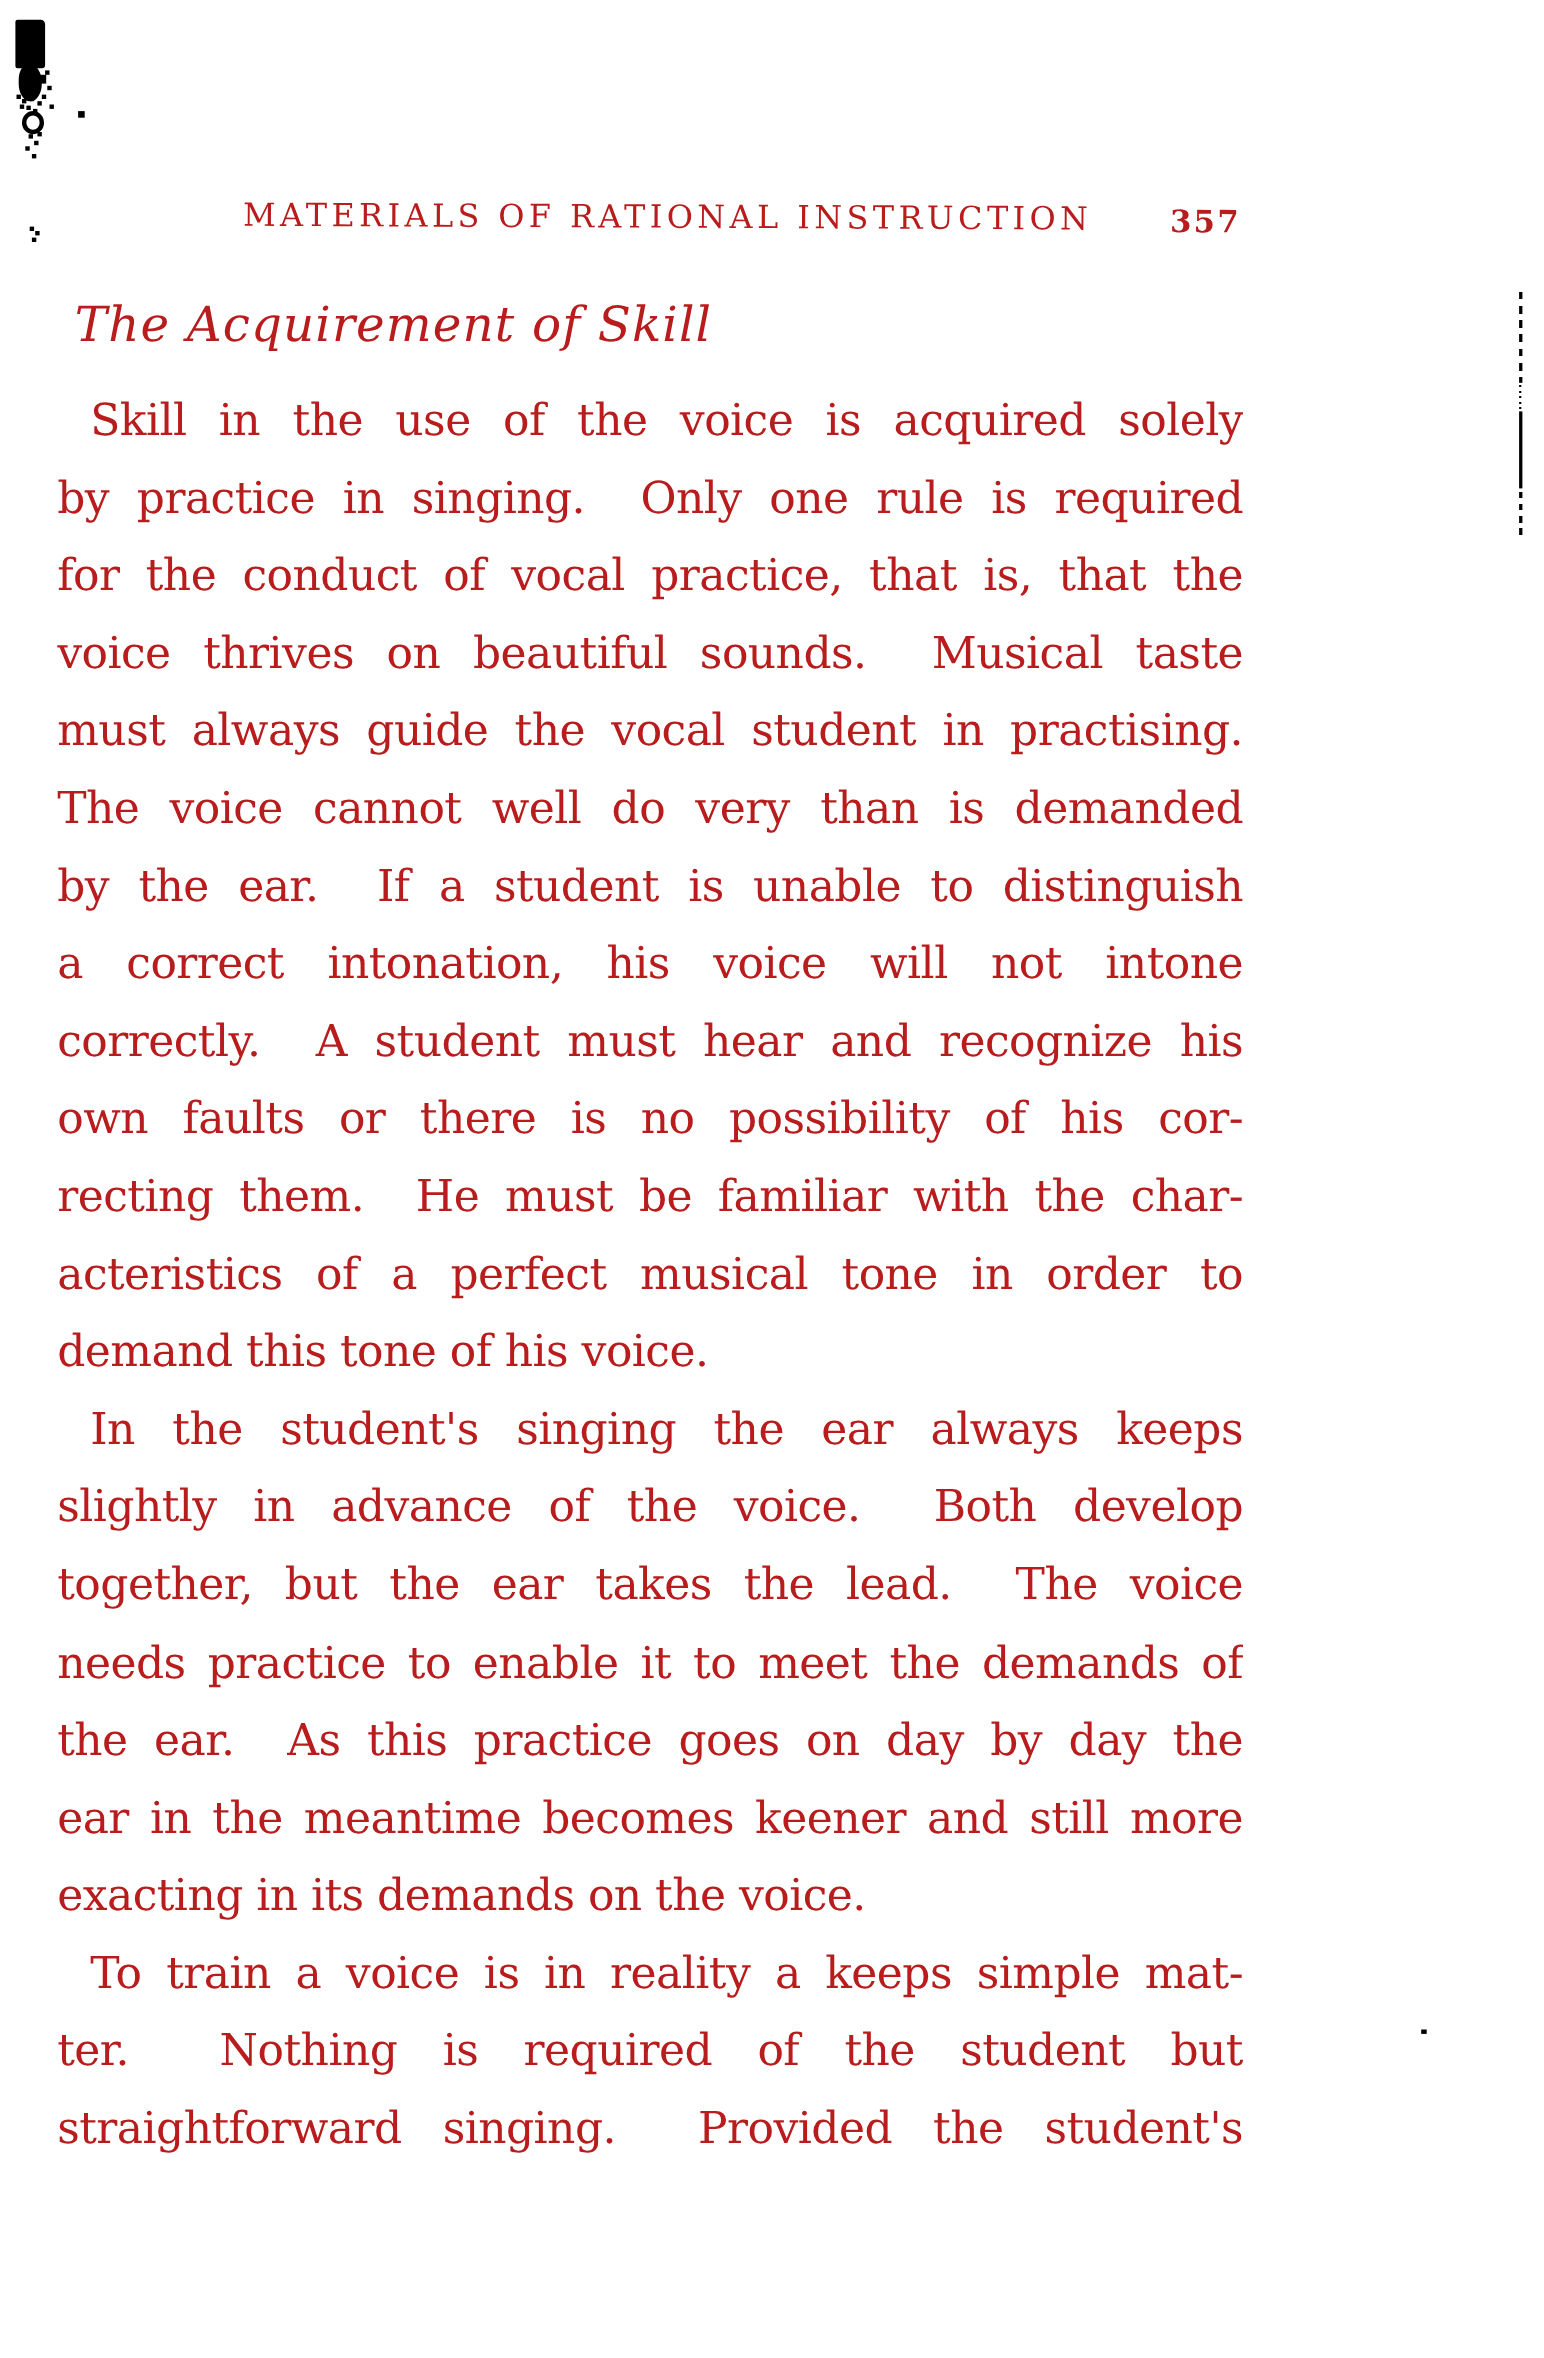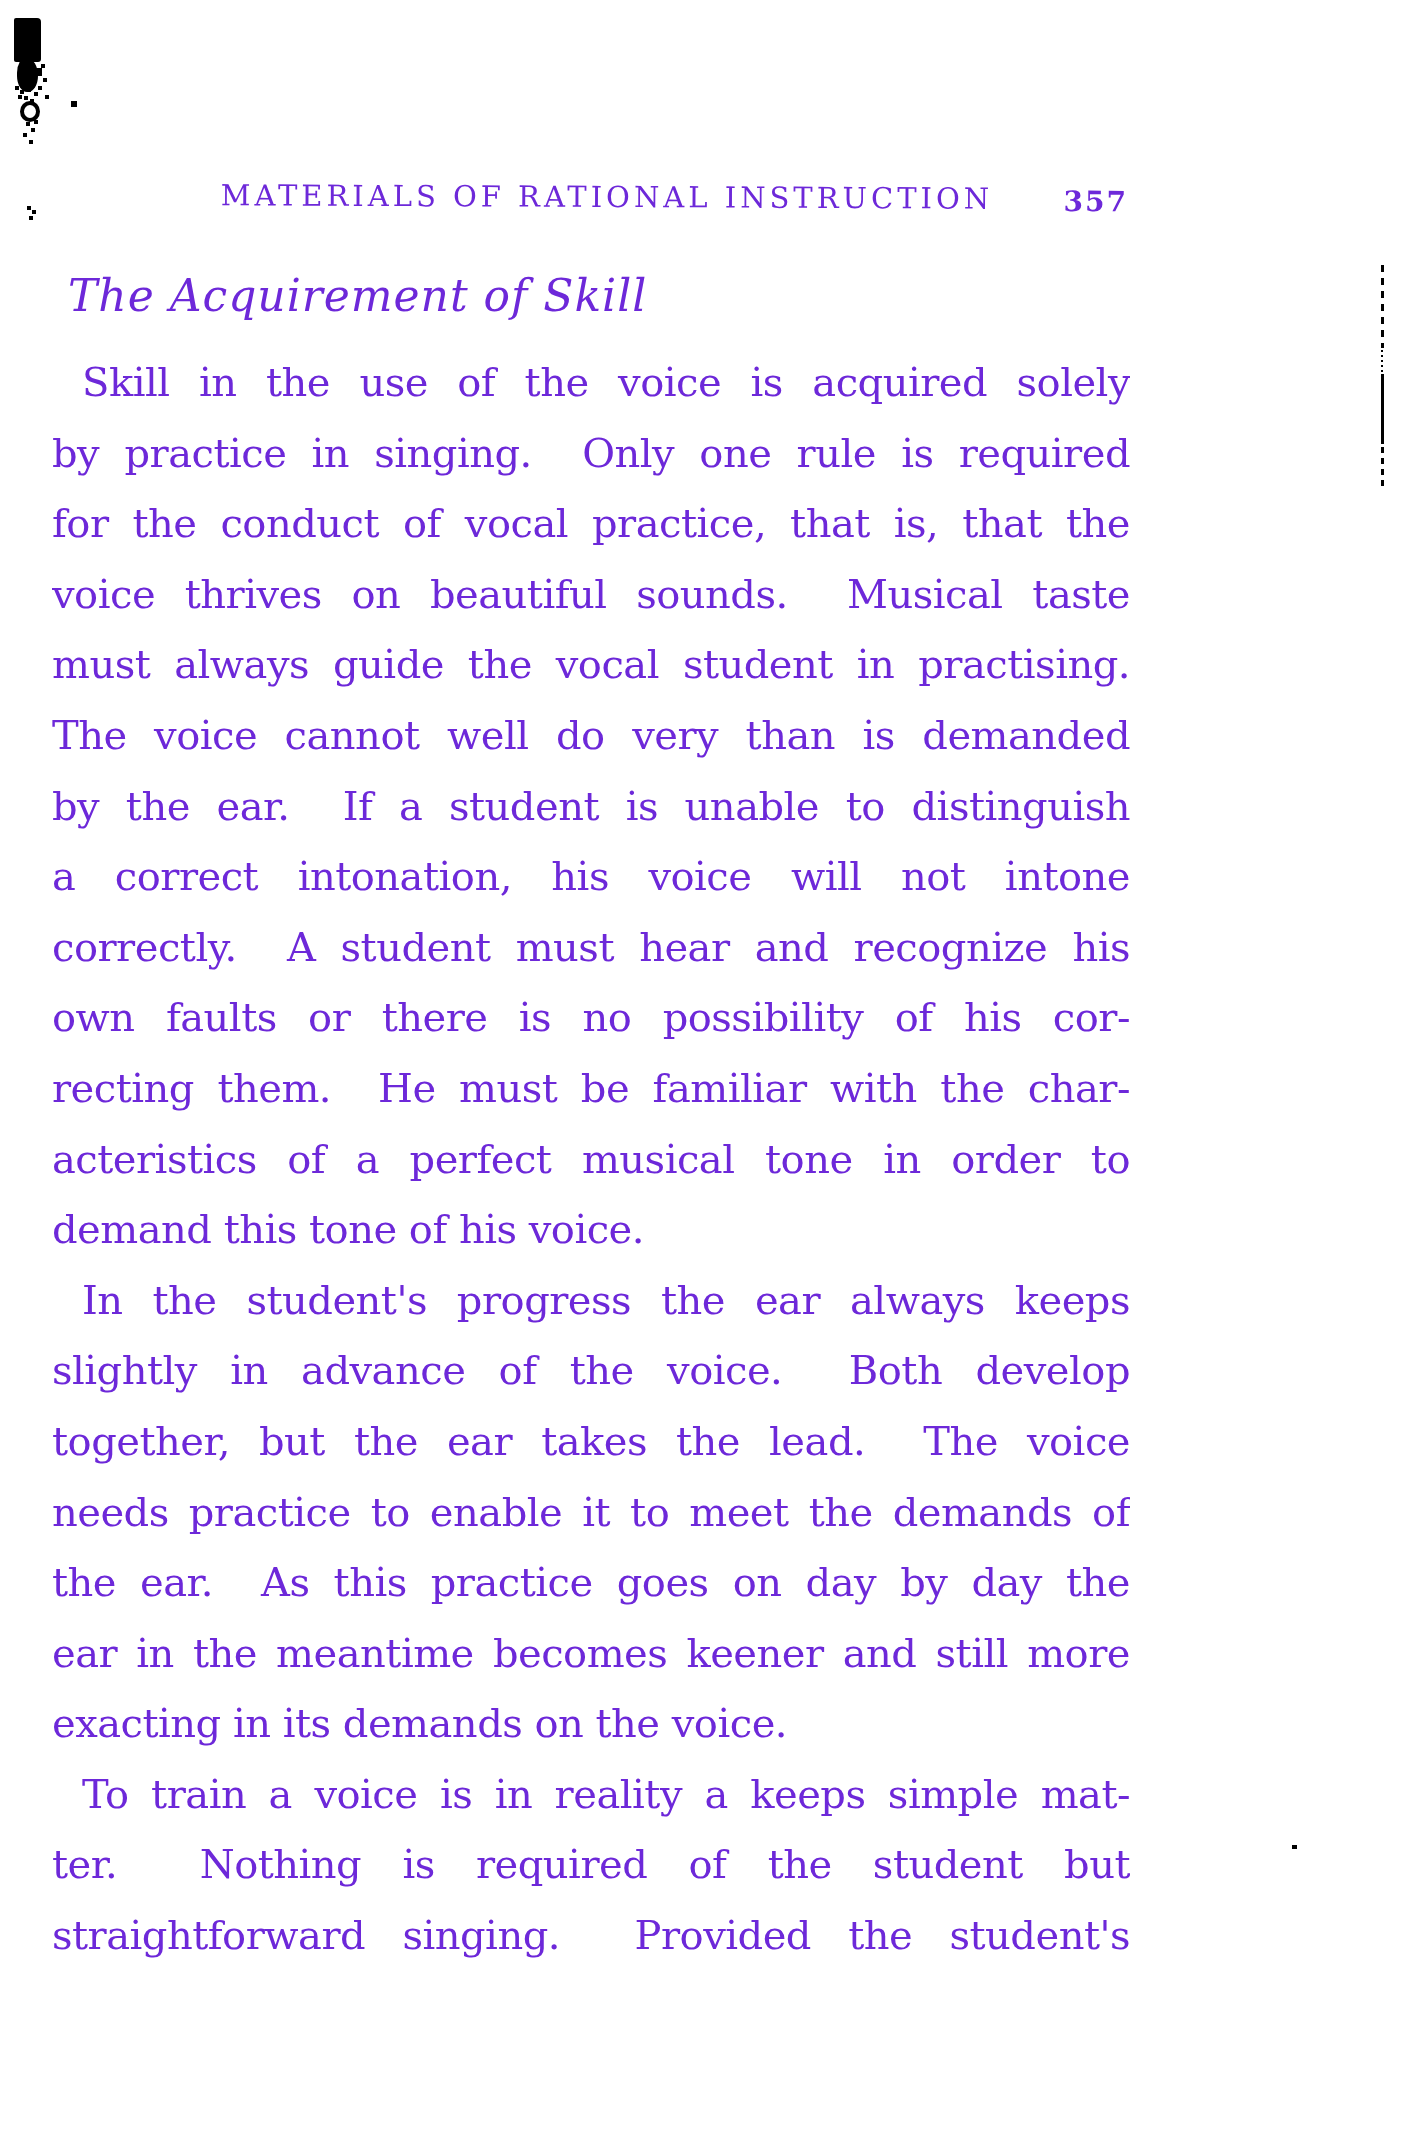--- a/index.html
+++ b/index.html
@@ -1,20 +1,20 @@
 <!DOCTYPE html>
 <html><head>
 <meta charset="utf-8">
 <style>
   html,body{margin:0;padding:0;background:#e8e8e8;}
   .page{
     position:relative;
     width:1404px;height:2144px;
     background:#ffffff;
-    color:#6d28d9;
+    color:#b91c1c;
     font-family:"DejaVu Serif", serif;
     overflow:hidden;
   }
   
   .header{
     position:absolute;left:68px;top:180px;width:1078px;height:54px;
     transform:rotate(0.25deg);
   }
   .running-title{
     display:block;text-align:center;
@@ -104,21 +104,21 @@
         <div class="line">The voice cannot well do very than is demanded</div>
         <div class="line">by the ear.  If a student is unable to distinguish</div>
         <div class="line">a correct intonation, his voice will not intone</div>
         <div class="line">correctly.  A student must hear and recognize his</div>
         <div class="line">own faults or there is no possibility of his cor-</div>
         <div class="line">recting them.  He must be familiar with the char-</div>
         <div class="line">acteristics of a perfect musical tone in order to</div>
         <div class="line last">demand this tone of his voice.</div>
       </div>
       <div class="paragraph">
-        <div class="line first">In the student's progress the ear always keeps</div>
+        <div class="line first">In the student's singing the ear always keeps</div>
         <div class="line">slightly in advance of the voice.  Both develop</div>
         <div class="line">together, but the ear takes the lead.  The voice</div>
         <div class="line">needs practice to enable it to meet the demands of</div>
         <div class="line">the ear.  As this practice goes on day by day the</div>
         <div class="line">ear in the meantime becomes keener and still more</div>
         <div class="line last">exacting in its demands on the voice.</div>
       </div>
       <div class="paragraph">
         <div class="line first">To train a voice is in reality a keeps simple mat-</div>
         <div class="line">ter.  Nothing is required of the student but</div>

